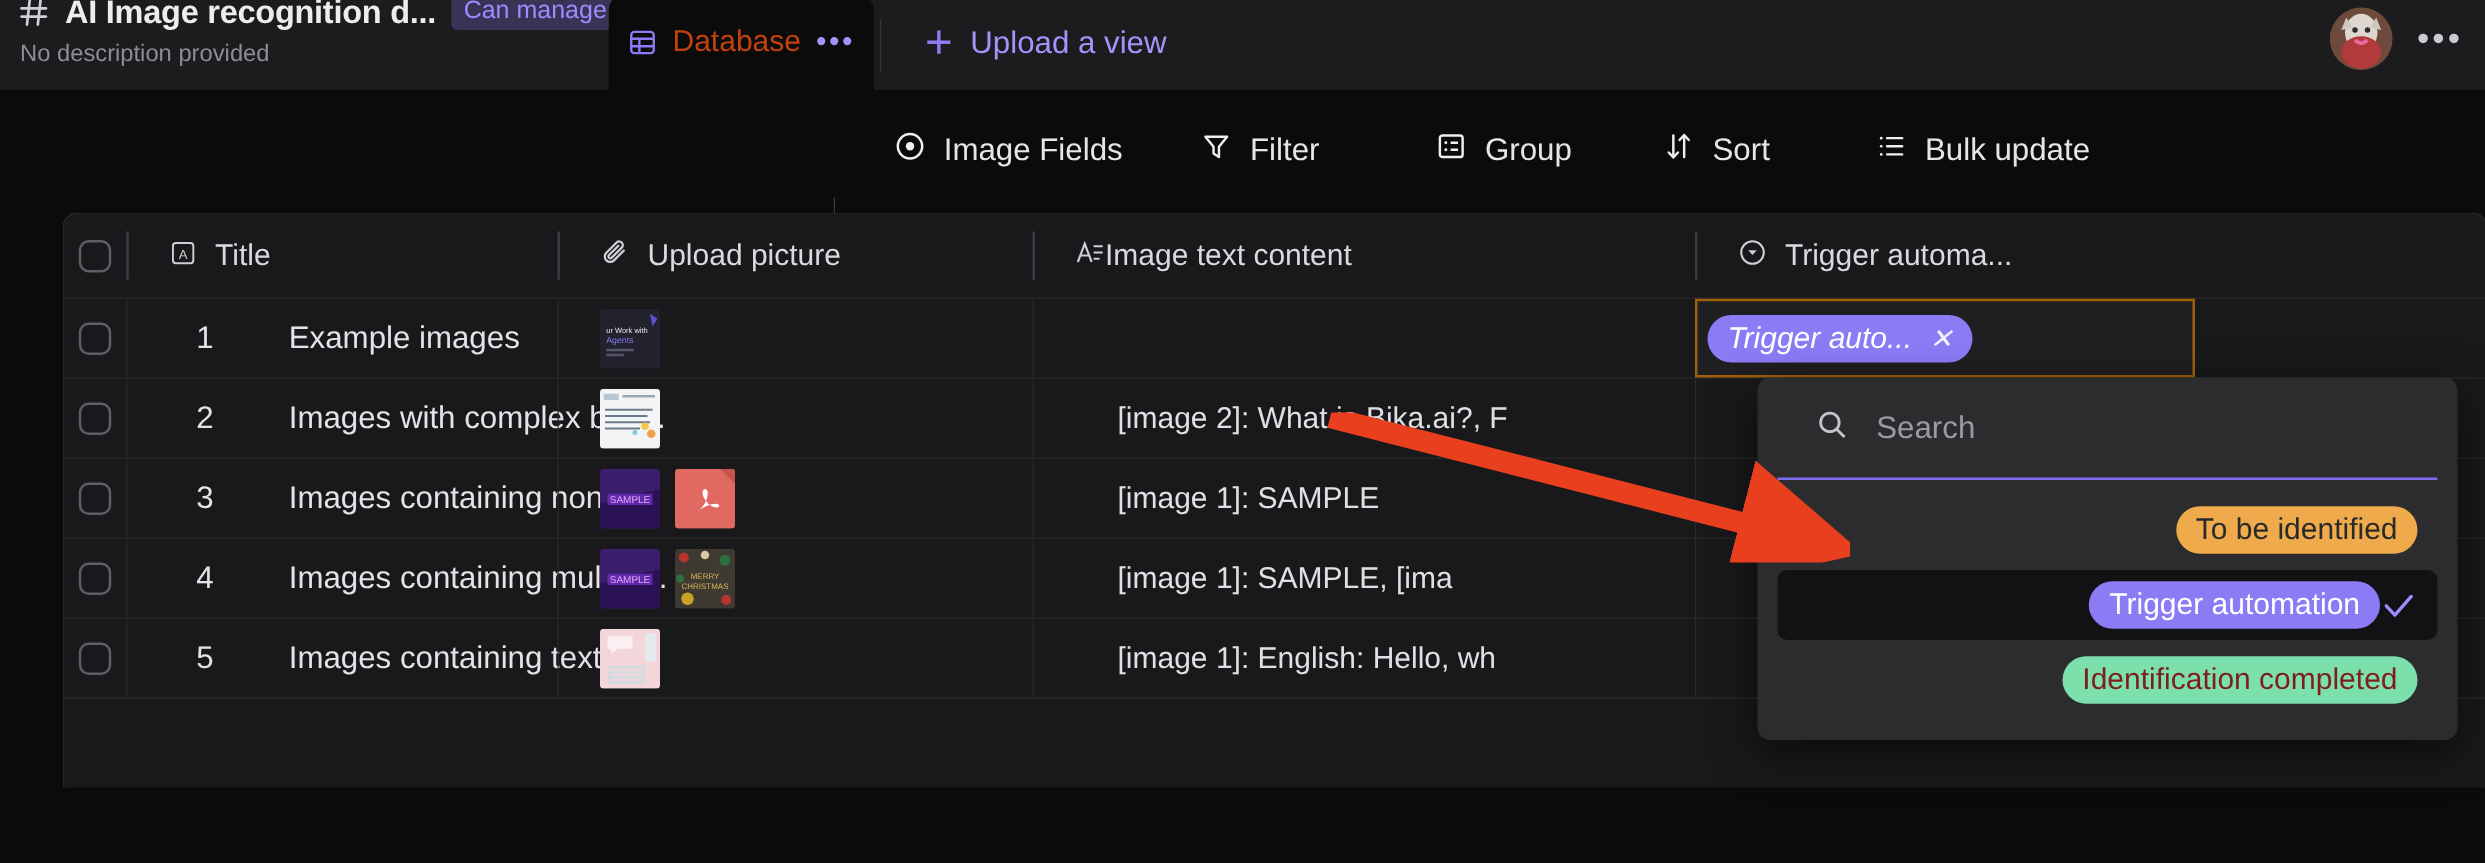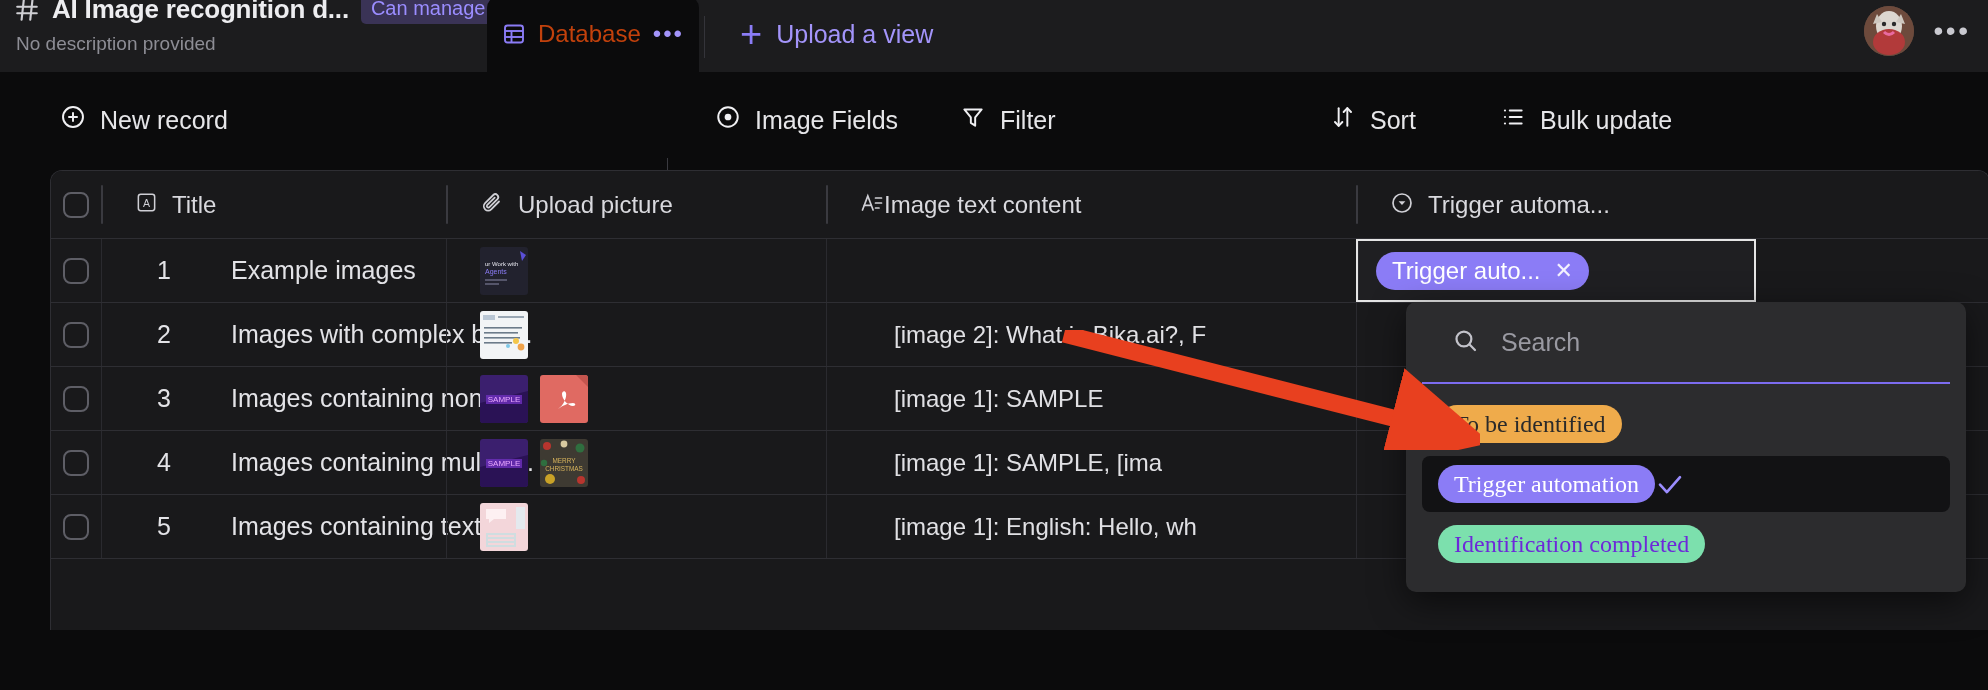--- a/index.html
+++ b/index.html
@@ -136,22 +136,23 @@
     position:absolute; left:56px; font-size:25px; color:#e3e3e7;
   }
   .cell-title { padding-left:34px; font-size:25px; color:#e3e3e7; white-space:nowrap; }
   .cell-text  { padding-left:34px; font-size:24px; color:#e0e0e4; white-space:nowrap; overflow:hidden; }
   .thumbs { padding-left:34px; gap:12px; }
   .thumb { width:48px; height:48px; border-radius:3px; overflow:hidden; flex:0 0 auto; }
   .thumb svg { display:block; }
 
   
   .trig-cell-sel {
-    border:2px solid #e5e5e5; background:#1f1f22;
-    padding-left:18px;
+    border:2px solid #a16207; background:#1f1f22;
+    padding-left:8px;
+    font-style:italic;
   }
   .chip {
     display:inline-flex; align-items:center; gap:14px;
     height:38px; padding:0 16px; border-radius:19px;
     font-size:24px; color:#ffffff; white-space:nowrap;
   }
   .chip-x { font-size:22px; opacity:.9; }
 
   
   .dropdown {
@@ -160,22 +161,22 @@
     box-shadow:0 10px 34px rgba(0,0,0,.55);
     z-index:30;
   }
   .dd-search {
     height:82px; display:flex; align-items:center; gap:22px; padding:0 30px;
     border-bottom:2px solid #7c6cf0; margin:0 16px;
   }
   .dd-search-ph { font-size:25px; color:#9a9aa2; }
   .dd-options { padding:12px 16px; display:flex; flex-direction:column; gap:4px; }
   .dd-opt {
-    height:56px; display:flex; align-items:center; justify-content:flex-start;
-    padding:0 16px; border-radius:8px;font-family:Liberation Serif, serif;
+    height:56px; display:flex; align-items:center; justify-content:flex-end;
+    padding:0 16px; border-radius:8px;
   }
   .dd-opt.sel { background:#121214; }
   .check-mark { color:#9b8dff; width:30px; height:30px; }
 
   
   .arrow-svg {
     position:absolute; left:1060px; top:330px; width:420px; height:120px;
     z-index:40; pointer-events:none;
   }
 </style>
@@ -233,30 +234,20 @@
         <path d="M37 8 l-5 8 9 2z" fill="#cfc8c0"></path>
       </svg>
     </div>
     <div class="top-dots">•••</div>
   </div>
 
   <div class="edge-circle"></div>
 
   <div class="toolbar">
 
-    <div class="tb-item" style="left:60px">
-      <span>
-        <svg viewBox="0 0 24 24" width="26" height="26" fill="none" stroke="#f0f0f3" stroke-width="1.8">
-          <circle cx="12" cy="12" r="9.2"></circle>
-            <line x1="12" y1="7.6" x2="12" y2="16.4"></line>
-            <line x1="7.6" y1="12" x2="16.4" y2="12"></line>
-        </svg>
-      </span>
-      <span>New record</span>
-    </div>
 
 
     <div class="tb-divider"></div>
 
     <div class="tb-item" style="left:715px">
       <span>
         <svg viewBox="0 0 24 24" width="26" height="26" fill="none" stroke="#f0f0f3" stroke-width="1.8">
           <circle cx="12" cy="12" r="9"></circle>
             <circle cx="12" cy="12" r="3.1" fill="#f0f0f3" stroke="none"></circle>
         </svg>
@@ -266,20 +257,32 @@
 
     <div class="tb-item" style="left:960px">
       <span>
         <svg viewBox="0 0 24 24" width="26" height="26" fill="none" stroke="#f0f0f3" stroke-width="1.8" stroke-linejoin="round">
           <path d="M4 5h16l-6 7.4V20l-4-2.6v-5z"></path>
         </svg>
       </span>
       <span>Filter</span>
     </div>
 
+    <div class="tb-item" style="left:1148px">
+      <span>
+        <svg viewBox="0 0 24 24" width="26" height="26" fill="none" stroke="#f0f0f3" stroke-width="1.8">
+          <rect x="3.6" y="4" width="16.8" height="16" rx="2"></rect>
+          <circle cx="8" cy="9.4" r="1.1" fill="#f0f0f3" stroke="none"></circle>
+          <circle cx="8" cy="14.6" r="1.1" fill="#f0f0f3" stroke="none"></circle>
+          <line x1="11.5" y1="9.4" x2="17" y2="9.4"></line>
+            <line x1="11.5" y1="14.6" x2="17" y2="14.6"></line>
+        </svg>
+      </span>
+      <span>Group</span>
+    </div>
 
     <div class="tb-item" style="left:1330px">
       <span>
         <svg viewBox="0 0 24 24" width="26" height="26" fill="none" stroke="#f0f0f3" stroke-width="1.8" stroke-linecap="round" stroke-linejoin="round">
           <path d="M8 4v16"></path>
             <path d="M4.6 16.6 8 20.2l3.4-3.6"></path>
           <path d="M16 20V4"></path>
             <path d="M12.6 7.4 16 3.8l3.4 3.6"></path>
         </svg>
       </span>
@@ -535,21 +538,21 @@
         <span class="chip" style="background:#8b7cf6;color:#ffffff;">
           <span>Trigger automation</span>
         </span>
         <span class="check-mark">
           <svg viewBox="0 0 24 24" width="30" height="30" fill="none" stroke="currentColor" stroke-width="2.1" stroke-linecap="round" stroke-linejoin="round">
             <polyline points="4,12.5 9.5,18.5 20,6.5"></polyline>
           </svg>
         </span>
       </div>
       <div class="dd-opt">
-        <span class="chip" style="background:#7ce0ad;color:#6d28d9;">
+        <span class="chip" style="background:#7ce0ad;color:#7f1d1d;">
           <span>Identification completed</span>
         </span>
       </div>
     </div>
   </div>
 
   <svg class="arrow-svg" viewBox="0 0 420 120">
     <defs>
       <marker id="ah" markerWidth="6" markerHeight="6" refX="2.2" refY="3" orient="auto">
         <path d="M0,0 L6,3 L0,6 z" fill="#e8401f"></path>

